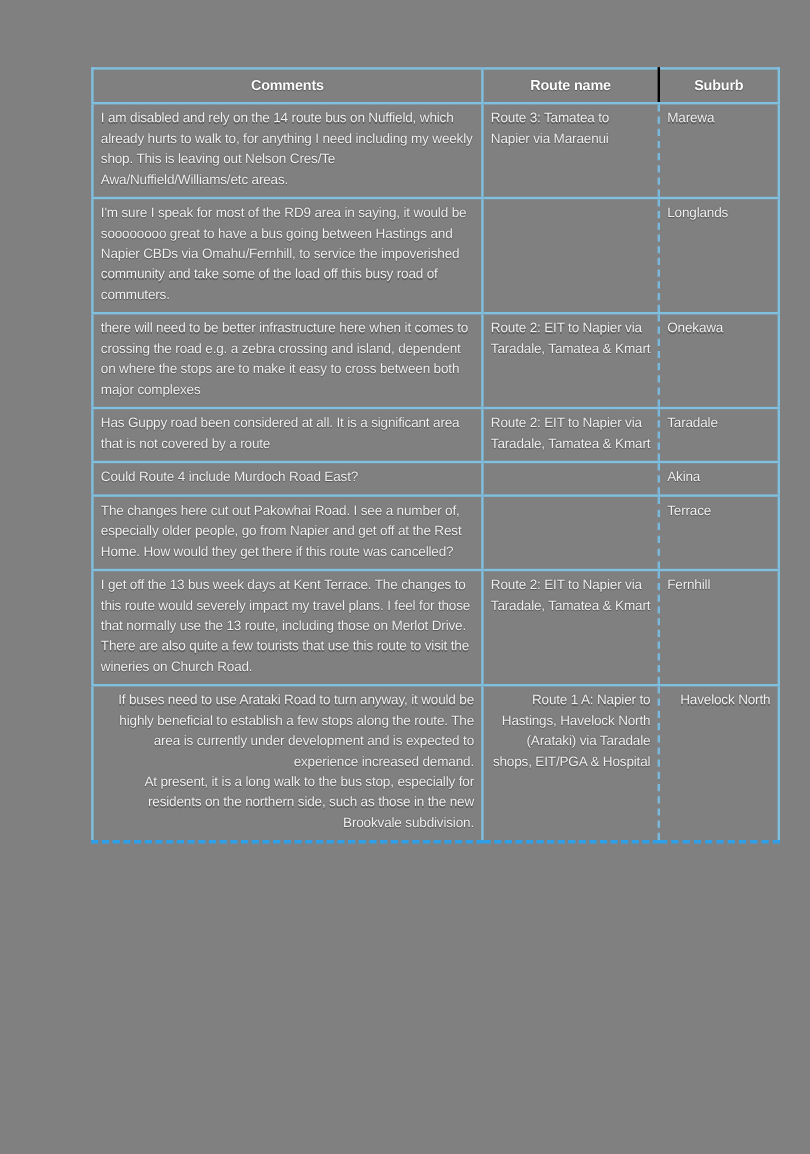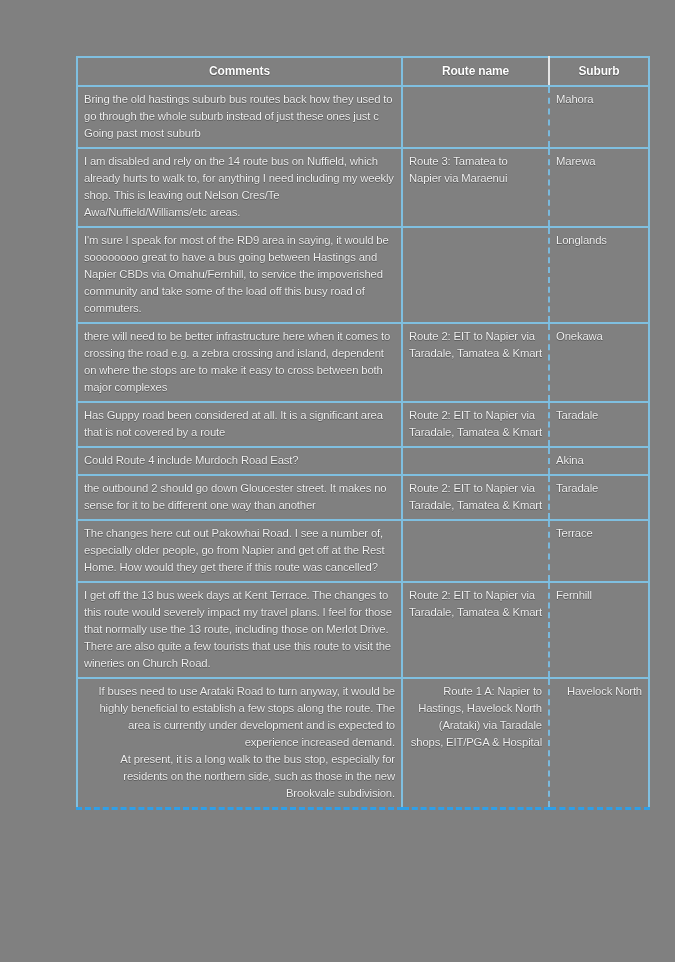--- a/index.html
+++ b/index.html
@@ -60,21 +60,21 @@
     padding-bottom: 6px;
   }
 
   
   #feedback-table th.col-route,
   #feedback-table td.col-route {
     border-left: 2px solid #7fbfe0;
   }
   #feedback-table th.col-suburb,
   #feedback-table td.col-suburb {
-    border-left: 2px solid #e5e5e5;
+    border-left: 2px solid #000000;
   }
   
   #feedback-table tbody td.col-suburb {
     border-left: 2px dashed #79b9dd;
   }
 
   
   #feedback-table tbody tr:last-child td {
     border-bottom: 3px dashed #2f9fe8;
     text-align: right;
@@ -96,30 +96,20 @@
       <col class="c-suburb">
     </colgroup>
     <thead>
       <tr>
         <th class="col-comments">Comments</th>
         <th class="col-route">Route name</th>
         <th class="col-suburb">Suburb</th>
       </tr>
     </thead>
     <tbody id="table-body">
-        <tr>
-          <td class="col-comments">
-            <span class="cell-line">Bring the old hastings suburb bus routes back how they used to go through the whole suburb instead of just these ones just c</span>
-            <span class="cell-line">Going past most suburb</span>
-          </td>
-          <td class="col-route"><span class="empty-cell"></span></td>
-          <td class="col-suburb">
-            <span class="cell-line">Mahora</span>
-          </td>
-        </tr>
         <tr>
           <td class="col-comments">
             <span class="cell-line">I am disabled and rely on the 14 route bus on Nuffield, which already hurts to walk to, for anything I need including my weekly shop. This is leaving out Nelson Cres/Te Awa/Nuffield/Williams/etc areas.</span>
           </td>
           <td class="col-route">
             <span class="cell-line">Route 3: Tamatea to Napier via Maraenui</span>
           </td>
           <td class="col-suburb">
             <span class="cell-line">Marewa</span>
           </td>
@@ -159,31 +149,20 @@
           <td class="col-comments">
             <span class="cell-line">Could Route 4 include Murdoch Road East?</span>
           </td>
           <td class="col-route"><span class="empty-cell"></span></td>
           <td class="col-suburb">
             <span class="cell-line">Akina</span>
           </td>
         </tr>
         <tr>
           <td class="col-comments">
-            <span class="cell-line">the outbound 2 should go down Gloucester street. It makes no sense for it to be different one way than another</span>
-          </td>
-          <td class="col-route">
-            <span class="cell-line">Route 2: EIT to Napier via Taradale, Tamatea &amp; Kmart</span>
-          </td>
-          <td class="col-suburb">
-            <span class="cell-line">Taradale</span>
-          </td>
-        </tr>
-        <tr>
-          <td class="col-comments">
             <span class="cell-line">The changes here cut out Pakowhai Road. I see a number of, especially older people, go from Napier and get off at the Rest Home. How would they get there if this route was cancelled?</span>
           </td>
           <td class="col-route"><span class="empty-cell"></span></td>
           <td class="col-suburb">
             <span class="cell-line">Terrace</span>
           </td>
         </tr>
         <tr>
           <td class="col-comments">
             <span class="cell-line">I get off the 13 bus week days at Kent Terrace. The changes to this route would severely impact my travel plans.  I feel for those that normally use the 13 route, including those on Merlot Drive. There are also quite a few tourists that use this route to visit the wineries on Church Road.</span>

